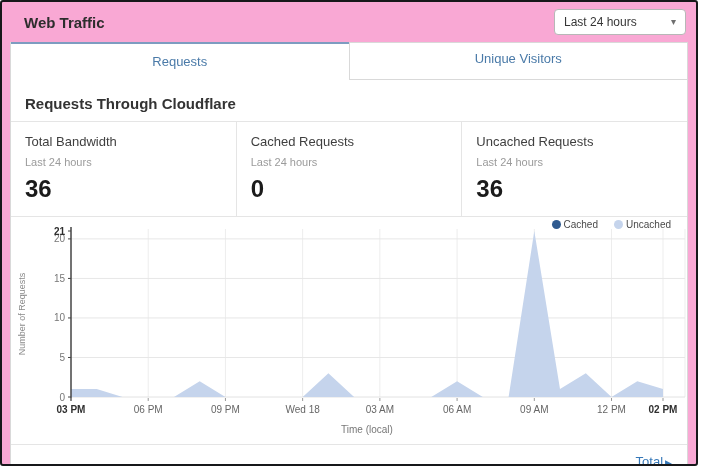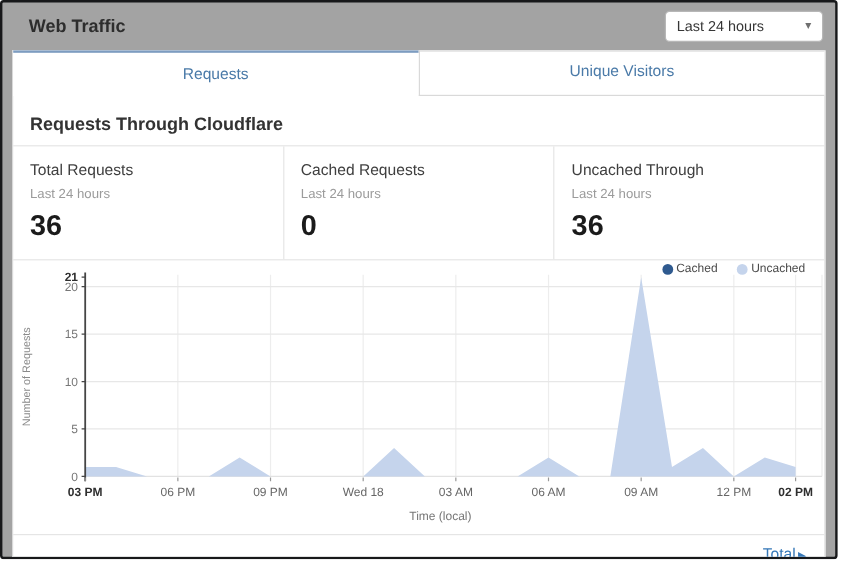--- a/index.html
+++ b/index.html
@@ -1,16 +1,16 @@
 <!DOCTYPE html>
 <html><head>
 <meta charset="utf-8">
 <style>
   html,body{margin:0;padding:0;background:#fff;font-family:"Liberation Sans","DejaVu Sans",sans-serif;}
-  .frame{width:698px;height:466px;border:2px solid #17181a;border-radius:3px;box-sizing:border-box;background:#a3a3a3;overflow:hidden;}
+  .frame{width:698px;height:466px;border:2px solid #17181a;border-radius:3px;box-sizing:border-box;background:#f9a8d4;overflow:hidden;}
   
   .hdr{height:40px;display:flex;align-items:center;justify-content:space-between;padding:0 10px 0 22px;box-sizing:border-box;}
   .hdr-title{font-size:15px;font-weight:bold;color:#2d2d2d;}
   .range-select{width:132px;height:26px;border:1px solid #b7b7b7;border-radius:4px;display:flex;align-items:center;justify-content:space-between;padding:0 9px;box-sizing:border-box;font-size:12px;color:#363636;background:#fff;cursor:pointer;}
   .caret{color:#6f6f6f;font-size:10px;line-height:1;}
   
   .card{margin:0 8px;border-left:1px solid #d9d9d9;border-right:1px solid #d9d9d9;border-bottom:1px solid #d9d9d9;background:#fff;}
   
   .tabs{display:flex;}
   .tab{flex:1;text-align:center;padding:8px 0 10px;font-size:13px;color:#4a7aa8;background:#fff;border-top:1px solid #d9d9d9;border-bottom:1px solid #d9d9d9;cursor:pointer;box-sizing:border-box;}
@@ -53,31 +53,31 @@
 
     <div class="tabs">
       <div class="tab active">Requests</div>
       <div class="tab">Unique Visitors</div>
     </div>
 
     <div class="sec-head">Requests Through Cloudflare</div>
 
     <div class="stats">
       <div class="stat">
-        <div class="stat-label">Total Requests</div>
+        <div class="stat-label">Total Bandwidth</div>
         <div class="stat-period">Last 24 hours</div>
         <div class="stat-value">36</div>
       </div>
       <div class="stat">
         <div class="stat-label">Cached Requests</div>
         <div class="stat-period">Last 24 hours</div>
         <div class="stat-value">0</div>
       </div>
       <div class="stat">
-        <div class="stat-label">Uncached Through</div>
+        <div class="stat-label">Uncached Requests</div>
         <div class="stat-period">Last 24 hours</div>
         <div class="stat-value">36</div>
       </div>
     </div>
 
     <div class="chart-wrap">
       <div class="legend" id="legend">
           <span class="legend-item">
             <span class="legend-dot" style="background: rgb(47, 90, 143);"></span>
             <span>Cached</span>

